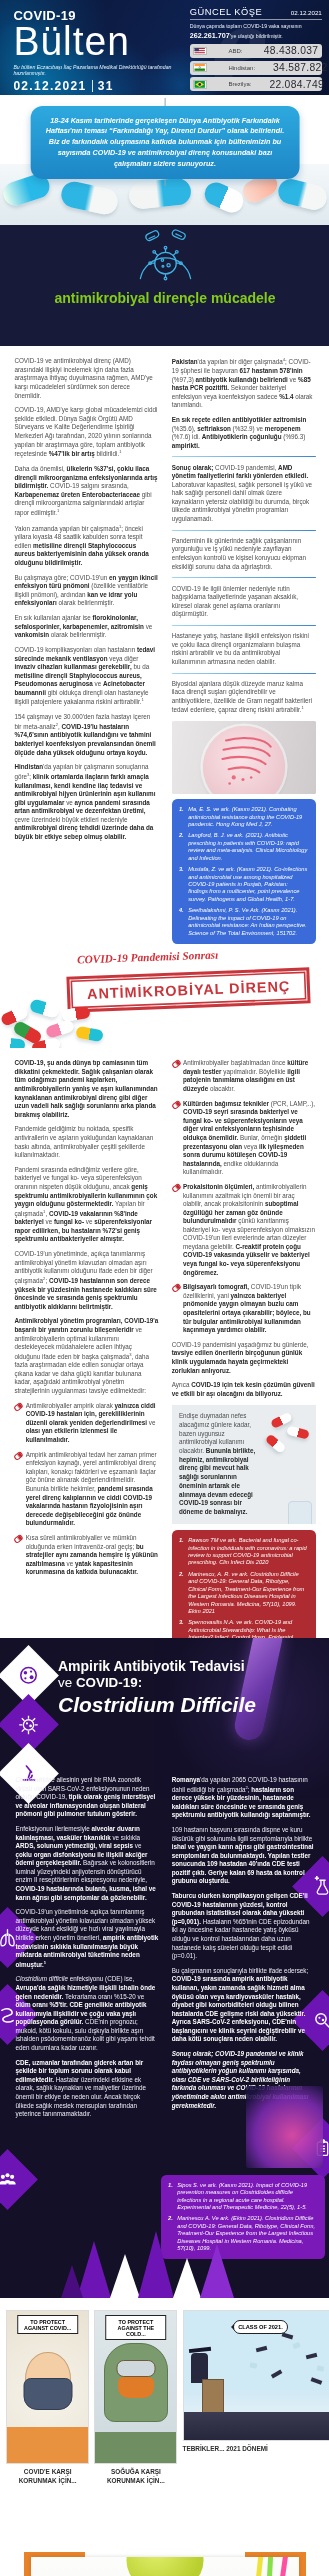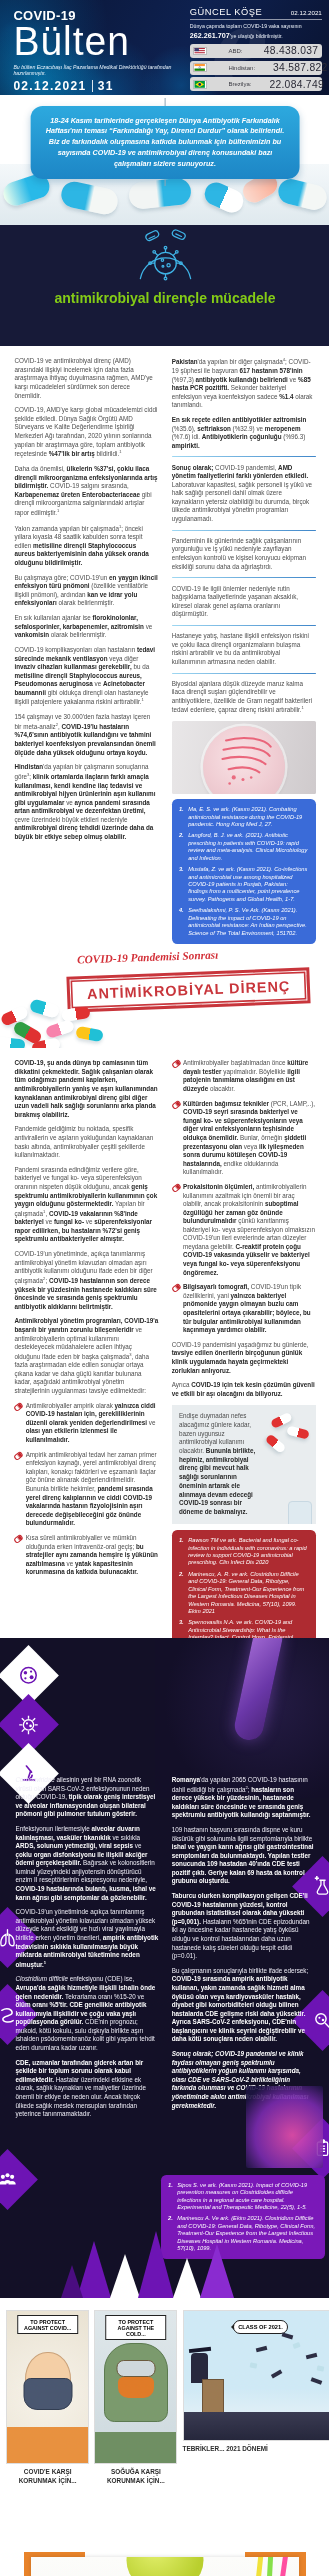--- a/index.html
+++ b/index.html
@@ -529,20 +529,25 @@
           <g fill="none" stroke="#fff" stroke-width="2.6">
             <rect x="10" y="8" width="20" height="26" rx="3"></rect>
             <line x1="15" y1="16" x2="25" y2="16"></line>
             <line x1="15" y1="21" x2="25" y2="21"></line>
             <line x1="15" y1="26" x2="25" y2="26"></line>
             <rect x="16" y="4" width="8" height="5" rx="2" fill="#fff"></rect>
           </g>
         </svg>
     </div>
 
+    <div class="clost-title">
+      <div class="l1">Ampirik Antibiyotik Tedavisi</div>
+      <div class="l2">ve <b>COVID-19:</b></div>
+      <div class="l3">Clostridium Difficile</div>
+    </div>
 
     <div class="clost-cols">
       <div class="col">
           <div class="para">
             <div class="para-text"><i>Coronaviridae</i> ailesinin yeni bir RNA zoonotik virüsü olan SARS-CoV-2 enfeksiyonunun neden olduğu COVID-19, <b>tipik olarak geniş interstisyel ve alveolar inflamasyondan oluşan bilateral pnömoni gibi pulmoner tutulum gösterir.</b></div>
           </div>
           <div class="para">
             <div class="para-text">Enfeksiyonun ilerlemesiyle <b>alveolar duvarın kalınlaşması, vasküler tıkanıklık</b> ve sıklıkla <b>ARDS, solunum yetmezliği, viral sepsis</b> ve <b>çoklu organ disfonksiyonu ile ilişkili akciğer ödemi gerçekleşebilir.</b> Bağırsak ve kolonositlerin luminal yüzeyindeki anjiyotensin dönüştürücü enzim II reseptörlerinin ekspresyonu nedeniyle, <b>COVID-19 hastalarında bulantı, kusma, ishal ve karın ağrısı gibi semptomlar da gözlenebilir.</b></div>
           </div>
           <div class="para">

